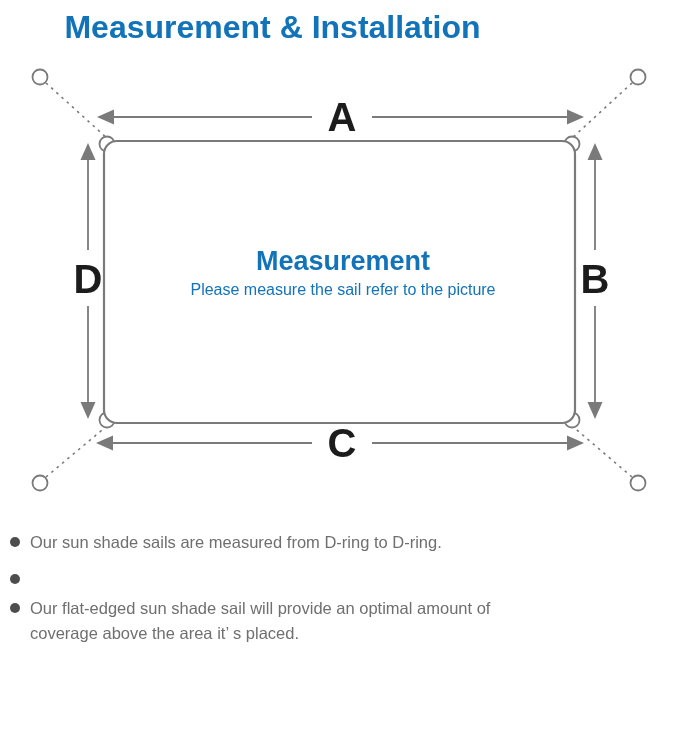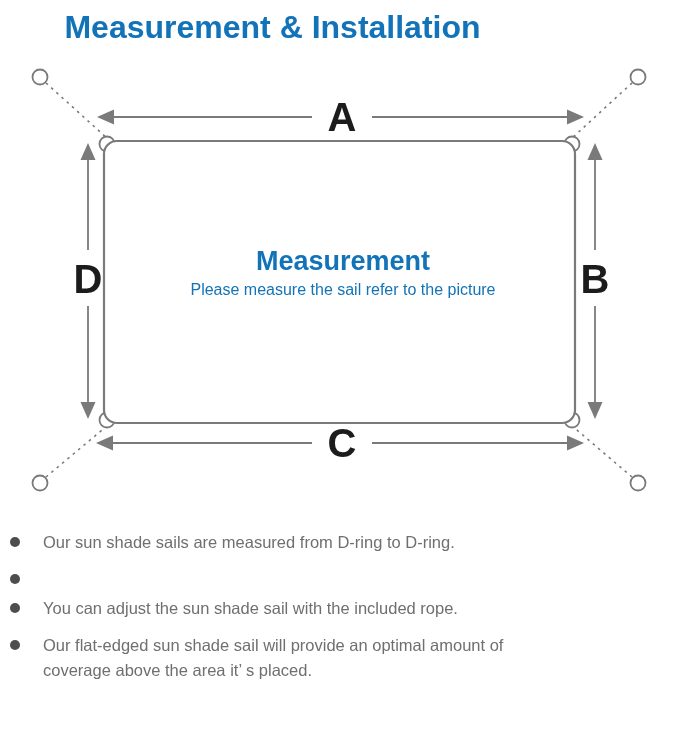--- a/index.html
+++ b/index.html
@@ -43,21 +43,21 @@
   .tension{stroke:var(--diagram-gray);stroke-width:1.6;stroke-dasharray:2.5 4.5;fill:none;}
   .arrow-line{stroke:var(--diagram-gray);stroke-width:1.8;fill:none;}
   .arrow-head{fill:var(--diagram-gray);stroke:none;}
   .notes{
     list-style:none;
     padding:20px 6px 0 10px;
   }
   .note-item{
     display:flex;
     align-items:flex-start;
-    gap:23px;
+    gap:10px;
     color:var(--note-text-gray);
     font-size:16.5px;
     line-height:25px;
     margin-bottom:12px;
   }
   .note-bullet{
     flex:0 0 auto;
     width:10px;height:10px;
     border-radius:50%;
     background:var(--bullet-dot-gray);
@@ -130,21 +130,17 @@
   <ul class="notes">
     <li class="note-item">
       <span class="note-bullet"></span>
       <span class="note-text">Our sun shade sails are measured from D-ring to D-ring.</span>
     </li>
     <li class="note-item">
       <span class="note-bullet"></span>
     </li>
     <li class="note-item">
       <span class="note-bullet"></span>
-      <span class="note-text">You can adjust the sun shade sail with the included rope.</span>
-    </li>
-    <li class="note-item">
-      <span class="note-bullet"></span>
       <span class="note-text">Our flat-edged sun shade sail will provide an optimal amount of coverage above the area it’ s placed.</span>
     </li>
   </ul>
 
 </div>
 
 </body></html>

